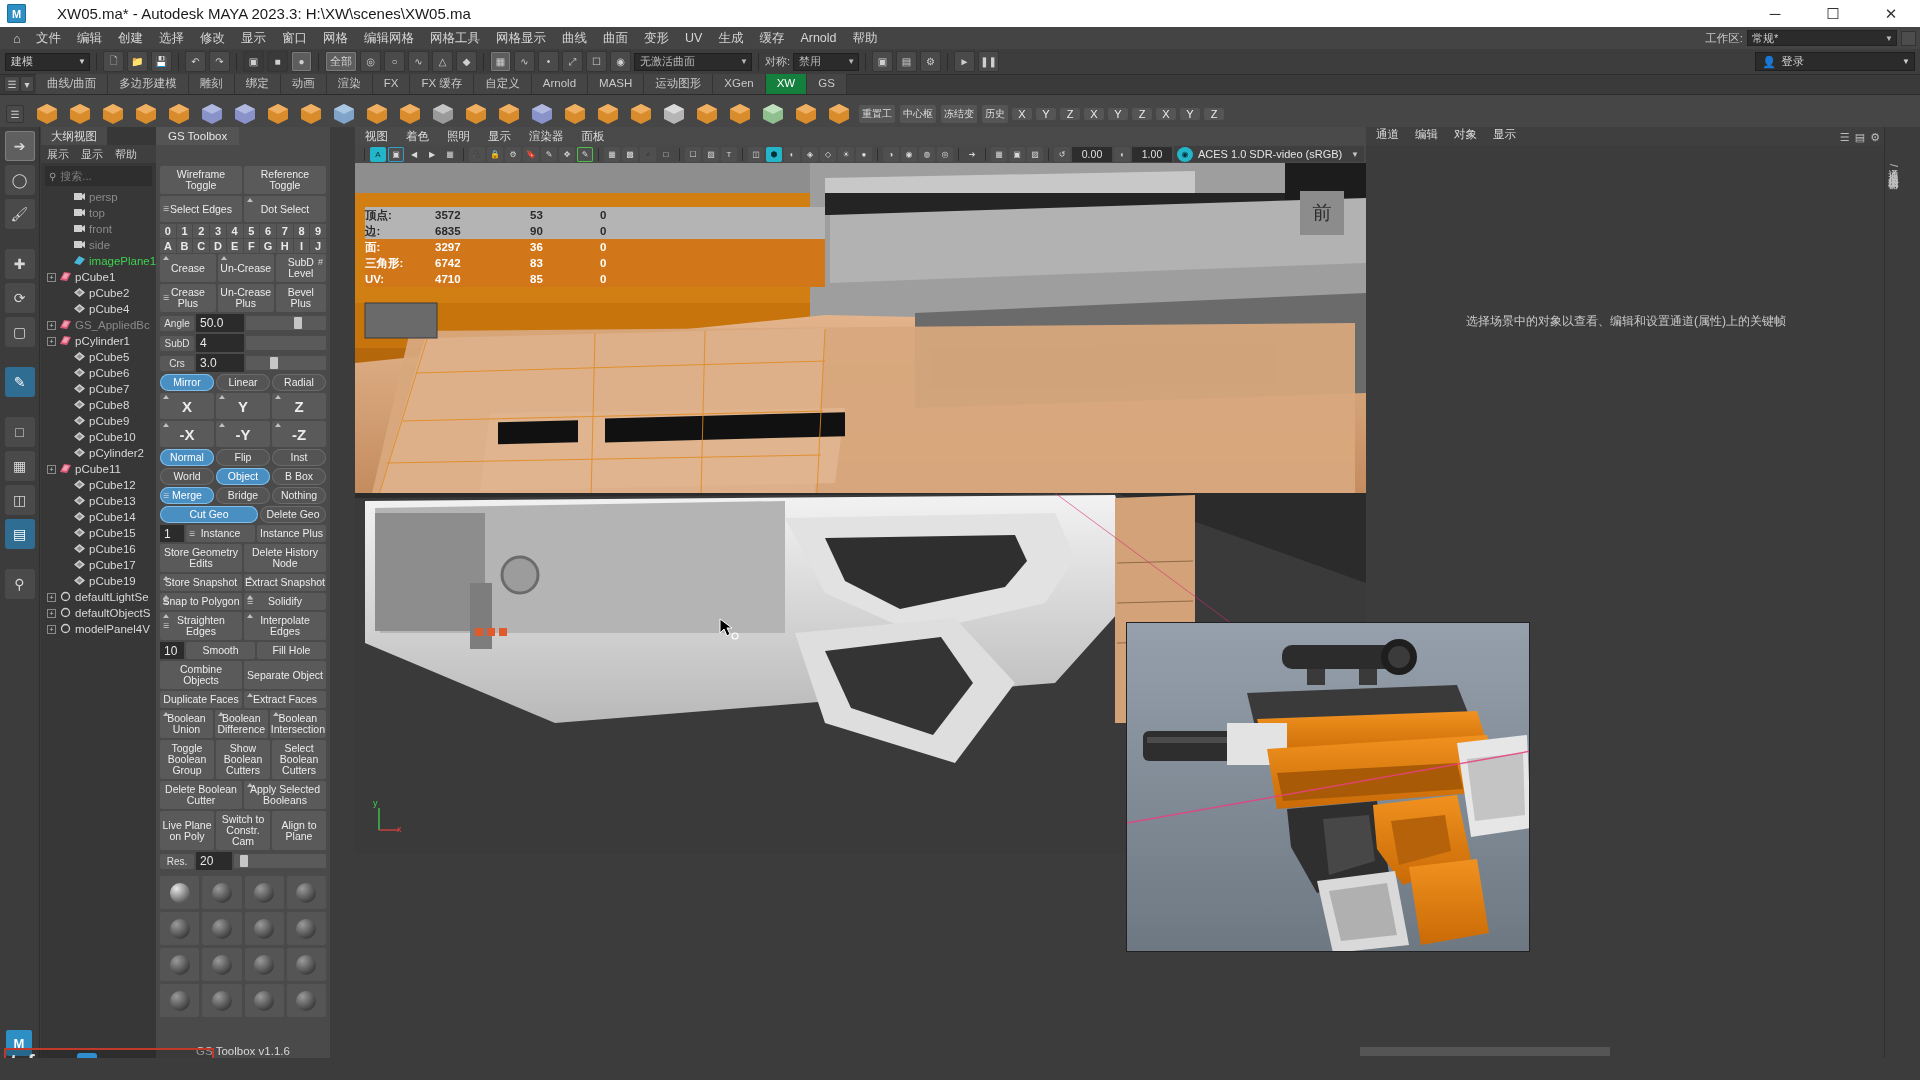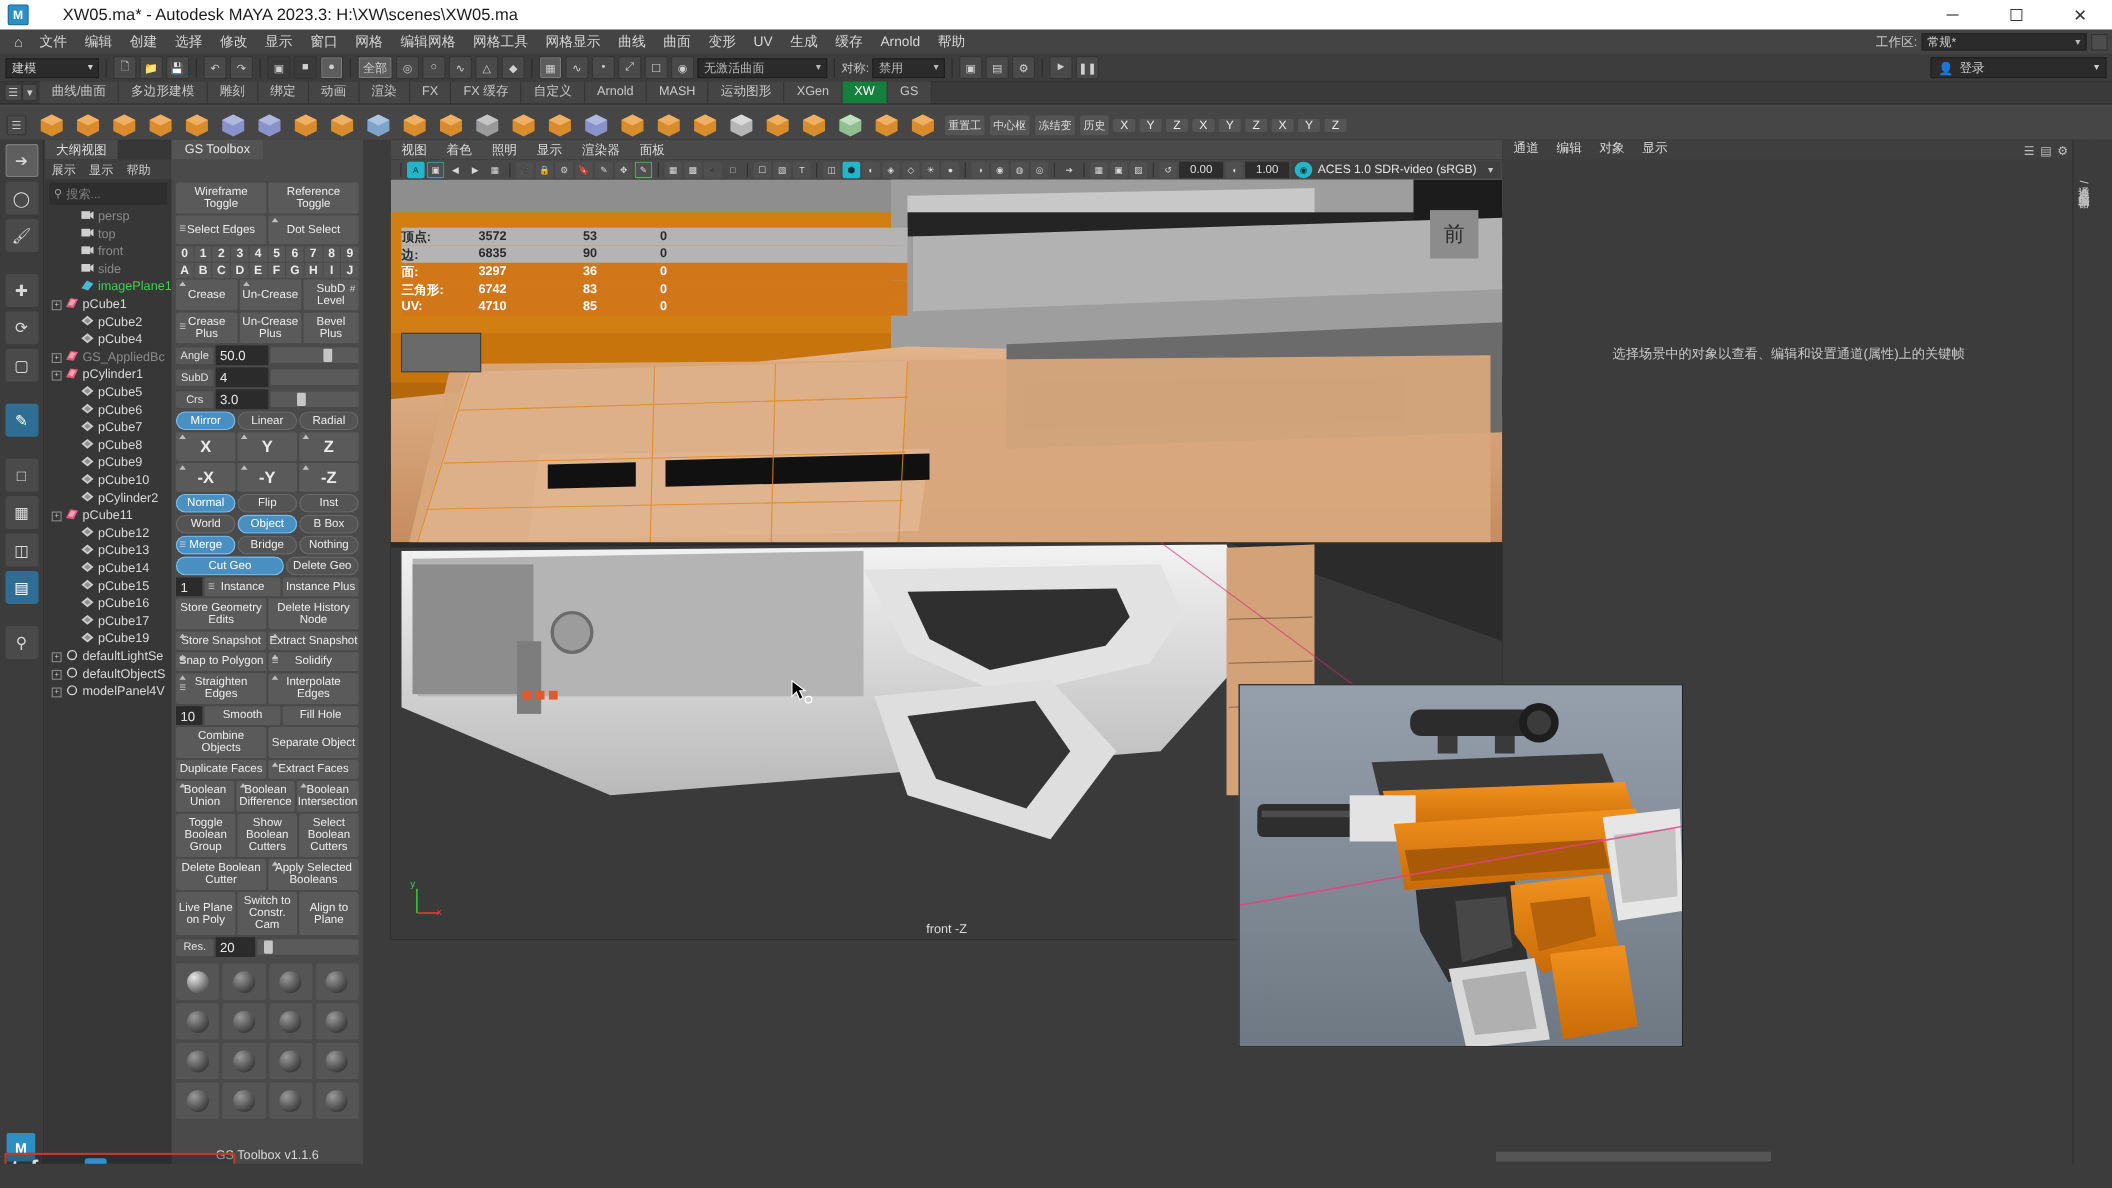--- a/index.html
+++ b/index.html
@@ -1355,21 +1355,20 @@
           <span style="position:absolute;left:24px;top:24px;color:#e04040">x</span>
         </div>
 
         <div class="cursor">
           <svg width="22" height="22" viewBox="0 0 22 22">
             <polygon points="2,1 2,15 6,11 9,18 12,16 9,10 14,10" fill="#000" stroke="#fff" stroke-width="1"></polygon>
             <circle cx="17" cy="18" r="3" fill="none" stroke="#fff" stroke-width="1.2"></circle>
           </svg>
         </div>
 
-        <div class="vplabel">front -Z</div>
       </div>
     </div>
 
     <div class="ref-thumb">
       <svg width="404" height="330" viewBox="0 0 404 330">
         <defs>
           <linearGradient id="rbg" x1="0" y1="0" x2="0" y2="1">
             <stop offset="0" stop-color="#95a0ac"></stop>
               <stop offset="1" stop-color="#6e7883"></stop>
           </linearGradient>

